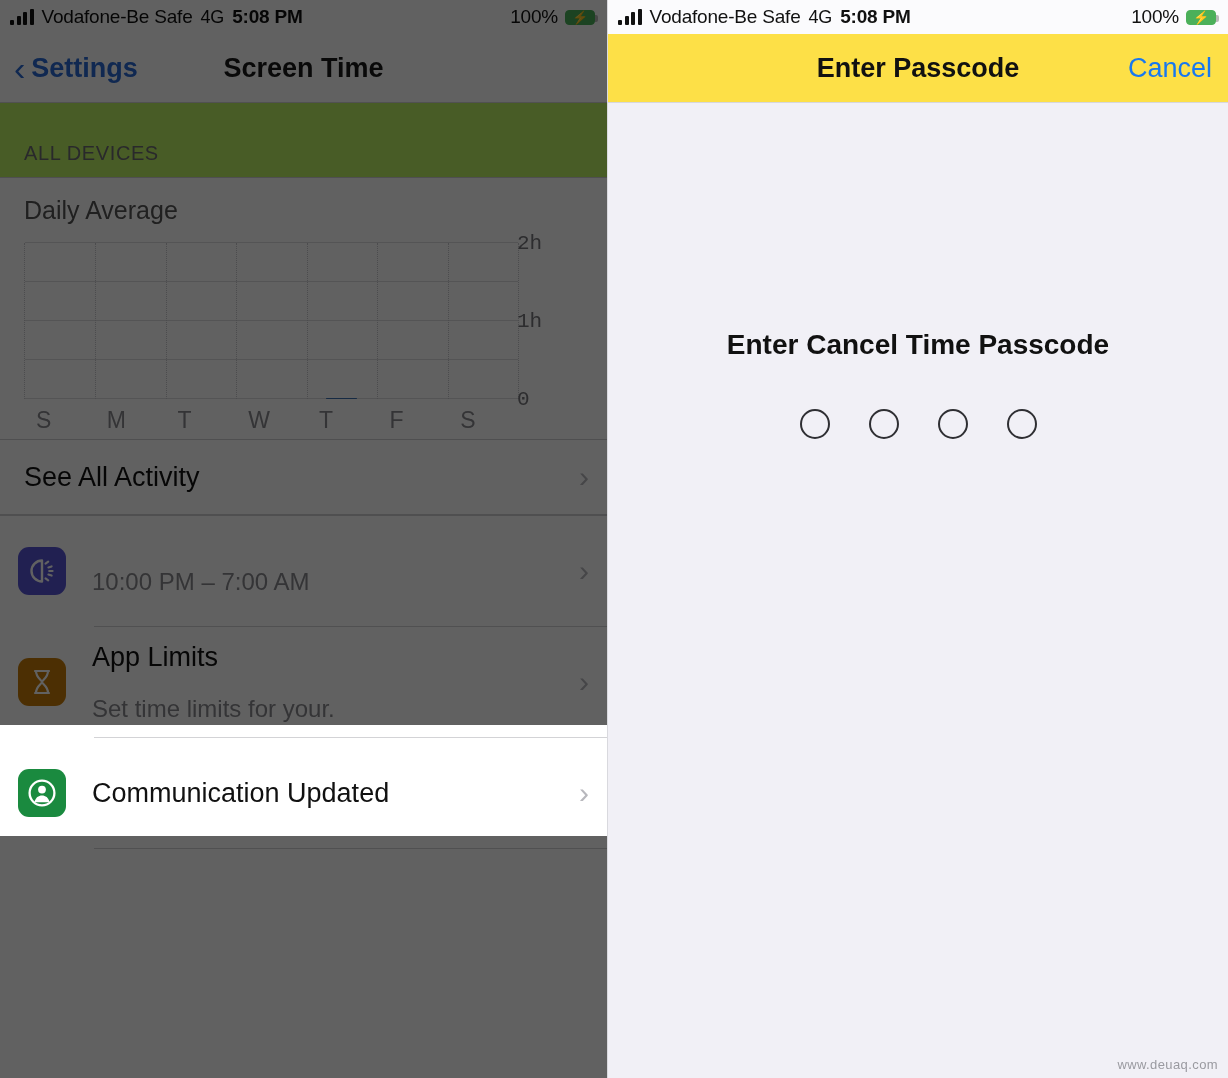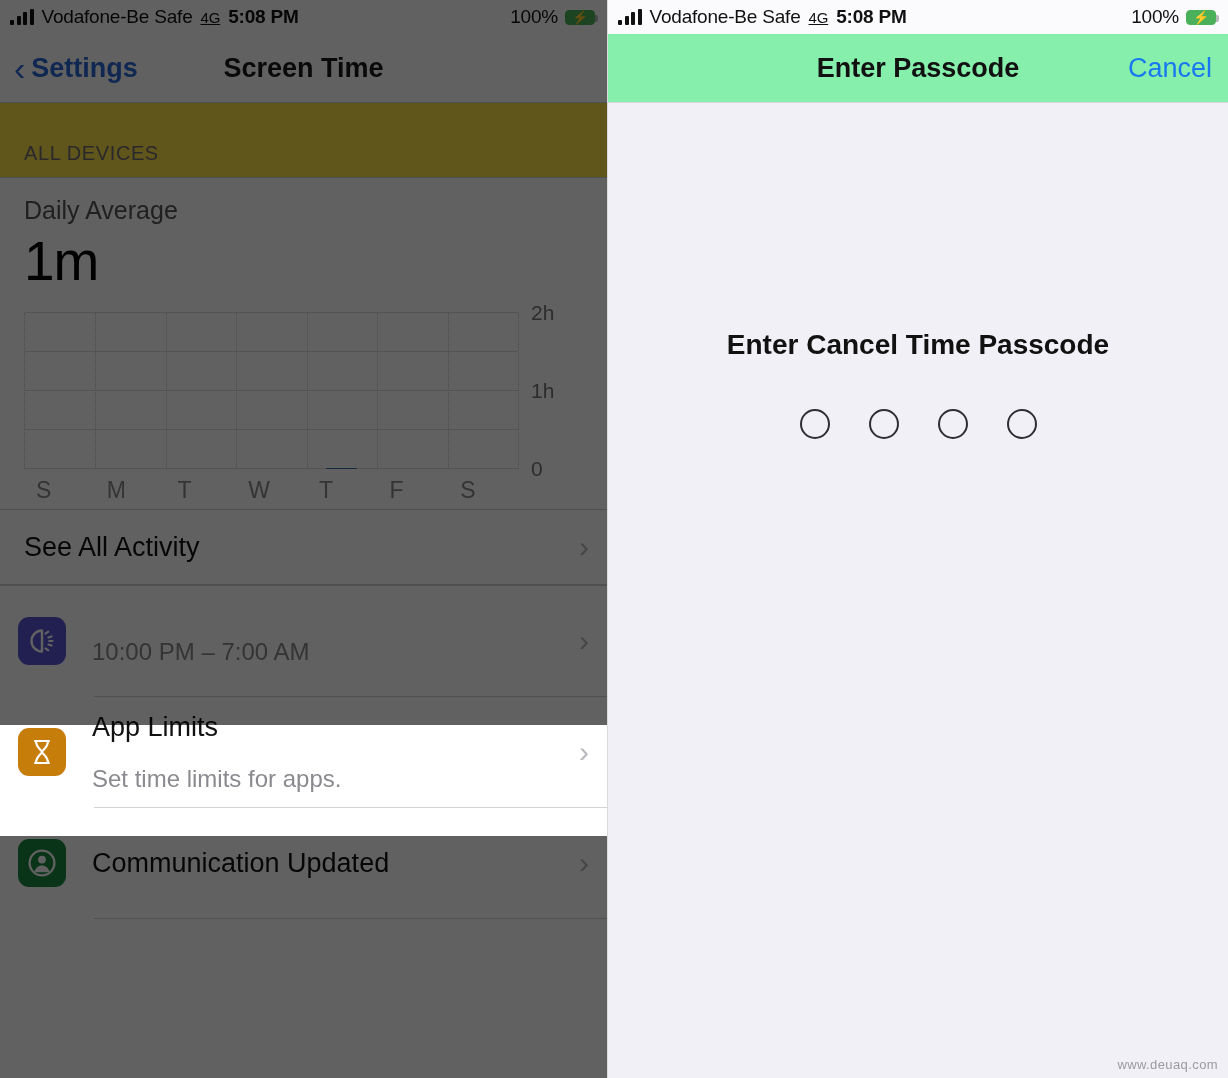--- a/index.html
+++ b/index.html
@@ -23,21 +23,21 @@
 
   .statusbar {
     height: 34px;
     display: flex; align-items: center;
     padding: 0 12px 0 10px;
     font-size: 19px; font-weight: 700; color: #111;
     letter-spacing: -0.2px;
   }
   .sb-left { display: flex; align-items: center; gap: 8px; }
   .sb-carrier { font-weight: 400; font-size: 19px; }
-  .sb-net { font-weight: 400; font-size: 15px; text-decoration: underline; }
+  .sb-net { font-weight: 400; font-size: 18px; }
   .sb-time { font-weight: 700; font-size: 19px; }
   .sb-spacer { flex: 1; }
   .sb-right { display: flex; align-items: center; gap: 7px; }
   .sb-pct { font-weight: 400; font-size: 19px; }
   .signal { display: flex; align-items: flex-end; gap: 2.5px; height: 16px; }
   .signal i { display:block; width: 4px; background: #111; border-radius: 1px; }
   .signal i:nth-child(1){ height: 5px; }
   .signal i:nth-child(2){ height: 9px; }
   .signal i:nth-child(3){ height: 13px; }
   .signal i:nth-child(4){ height: 16px; }
@@ -64,41 +64,42 @@
   .nav-title {
     position: absolute; left: 0; right: 0; text-align: center;
     font-size: 27px; font-weight: 700; color: #1a1a1a; pointer-events: none;
   }
   .nav-sep { height: 1px; background: #d4d4d6; }
 
   .section-header {
     height: 74px; display: flex; align-items: flex-end;
     padding: 0 0 12px 24px;
     font-size: 20px; letter-spacing: 0.6px; color: #6d6d72;
-    background: #fde047;
+    background: #bef264;
   }
   .hairline { height: 1px; background: #d0d0d3; }
 
   .card { background: #ffffff; padding: 18px 0 0 0; }
   .card-label { font-size: 25px; color: #555; padding: 0 16px 4px 24px; }
   .card-value { font-size: 55px; font-weight: 400; color: #000; padding: 0 0 6px 24px; letter-spacing: -1px; }
 
   
   .chart-wrap { position: relative; height: 196px; margin: 14px 24px 0 24px; }
   .chart-plot {
     position: absolute; left: 0; right: 64px; top: 0; bottom: 40px;
     border-left: 1px dotted #c9c9cc;
     border-right: 1px dotted #c9c9cc;
   }
   .gridline { position: absolute; left: 0; right: 0; height: 1px; background: #dcdcdf; }
   .vline { position: absolute; top: 0; bottom: 0; width: 1px; border-left: 1px dotted #c9c9cc; }
   .ytick {
-    position: absolute; right: 2px; width: 60px;
+    position: absolute; right: 16px; width: 60px;
     font-size: 21px; color: #76767b; text-align: left; padding-left: 10px;
     transform: translateY(-50%);
+    font-family: Liberation Mono, monospace;
   }
   .bar { position: absolute; bottom: 0; background: #3a6fb0; border-radius: 2px; }
   .xlabels { position: absolute; left: 0; right: 64px; bottom: 0; height: 38px; display: flex; }
   .xlabels span {
     flex: 1; font-size: 23px; color: #8a8a8f;
     display: flex; align-items: center; padding-left: 12px;
   }
 
   .row {
     position: relative;
@@ -135,21 +136,21 @@
     position: relative;
     width: 621px; height: 1078px;
     background: #f1f0f6;
     border-left: 1px solid #d9d9de;
     overflow: hidden;
   }
   .r-statusbar { background: #fbfbfd; }
   .r-navbar {
     height: 68px; position: relative;
     display: flex; align-items: center; justify-content: flex-end;
-    padding: 0 16px; background: #86efac;
+    padding: 0 16px; background: #fde047;
   }
   .r-title {
     position: absolute; left: 0; right: 0; text-align: center;
     font-size: 27px; font-weight: 700; color: #111; pointer-events: none;
   }
   .r-cancel { font-size: 27px; color: #1878f0; cursor: pointer; position: relative; z-index: 2; }
   .r-sep { height: 1px; background: #d7d7dc; }
 
   .passcode-area { padding-top: 226px; text-align: center; }
   .pass-prompt { font-size: 28px; font-weight: 700; color: #111; }
@@ -197,21 +198,20 @@
         </div>
         <div class="nav-title">Screen Time</div>
       </div>
       <div class="nav-sep"></div>
 
       <div class="section-header">ALL DEVICES</div>
       <div class="hairline"></div>
 
       <div class="card">
         <div class="card-label">Daily Average</div>
-        <div class="card-value">1m</div>
 
         <div class="chart-wrap">
           <div class="chart-plot" id="chart-plot">
               <div class="gridline" style="bottom: 0%;"></div>
               <div class="gridline" style="bottom: 25%;"></div>
               <div class="gridline" style="bottom: 50%;"></div>
               <div class="gridline" style="bottom: 75%;"></div>
               <div class="gridline" style="bottom: 100%;"></div>
               <div class="vline" style="left: 14.2857%;"></div>
               <div class="vline" style="left: 28.5714%;"></div>
@@ -277,21 +277,21 @@
       <div class="row-divider"></div>
 
       <div class="row app-row" style="min-height:110px">
         <div class="app-icon" style="background:#c77d0a">
           <svg width="30" height="30" viewBox="0 0 30 30" aria-hidden="true">
             <path d="M8 4 H22 M8 26 H22 M9 4 C9 11 15 13 15 15 C15 17 9 19 9 26 M21 4 C21 11 15 13 15 15 C15 17 21 19 21 26" fill="none" stroke="#ffffff" stroke-width="2.2" stroke-linecap="round" stroke-linejoin="round"></path>
           </svg>
         </div>
         <div class="row-text">
           <div class="row-title">App Limits</div>
-          <div class="row-sub">Set time limits for apps.</div>
+          <div class="row-sub">Set time limits for your.</div>
         </div>
         <div class="chev">›</div>
       </div>
       <div class="row-divider"></div>
 
       <div class="row app-row" style="min-height:110px">
         <div class="app-icon" style="background:#1a8a3f">
           <svg width="32" height="32" viewBox="0 0 32 32" aria-hidden="true">
             <circle cx="16" cy="16" r="12.4" fill="none" stroke="#ffffff" stroke-width="2.3"></circle>
             <circle cx="16" cy="12.6" r="3.9" fill="#ffffff"></circle>

